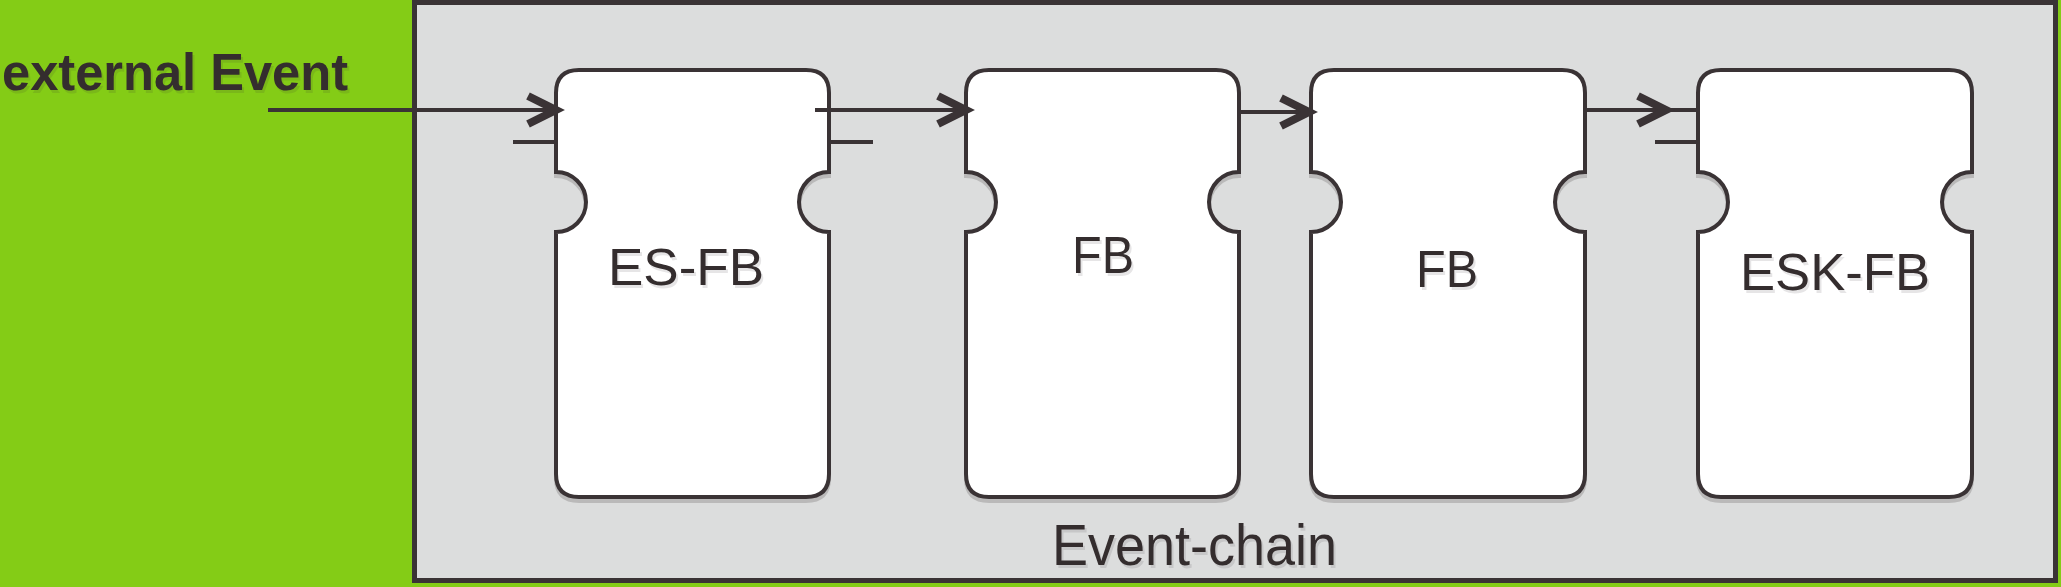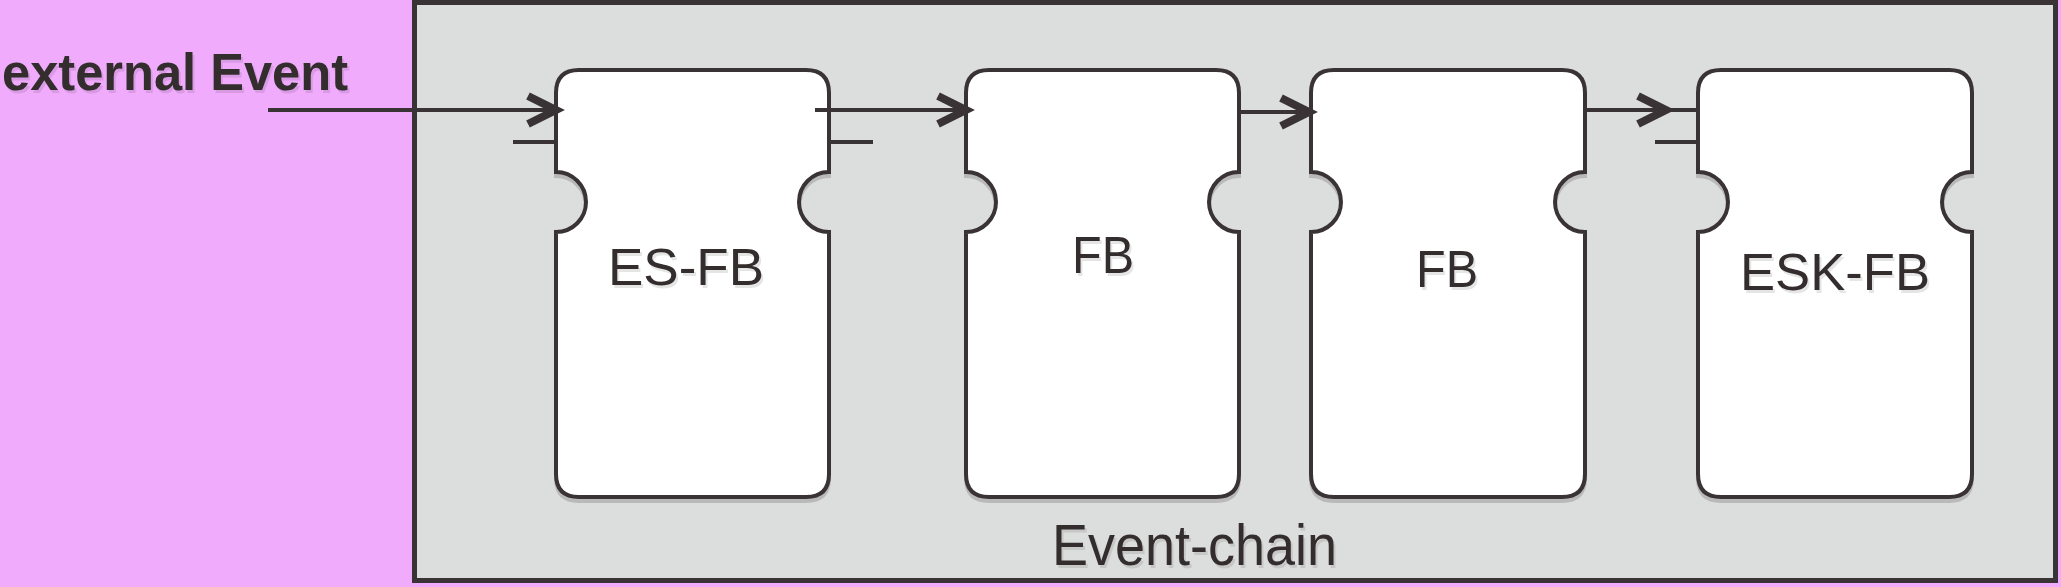--- a/index.html
+++ b/index.html
@@ -5,21 +5,21 @@
   html, body {
     margin: 0;
     padding: 0;
     background: #ffffff;
     font-family: "Liberation Sans", sans-serif;
   }
   .canvas {
     position: relative;
     width: 2061px;
     height: 587px;
-    background: #f0abfc;
+    background: #84cc16;
     overflow: hidden;
   }
   svg { display: block; }
   .container-rect {
     fill: #dcdddd;
     stroke: #3a3335;
     stroke-width: 5;
   }
   .block {
     fill: #ffffff;

